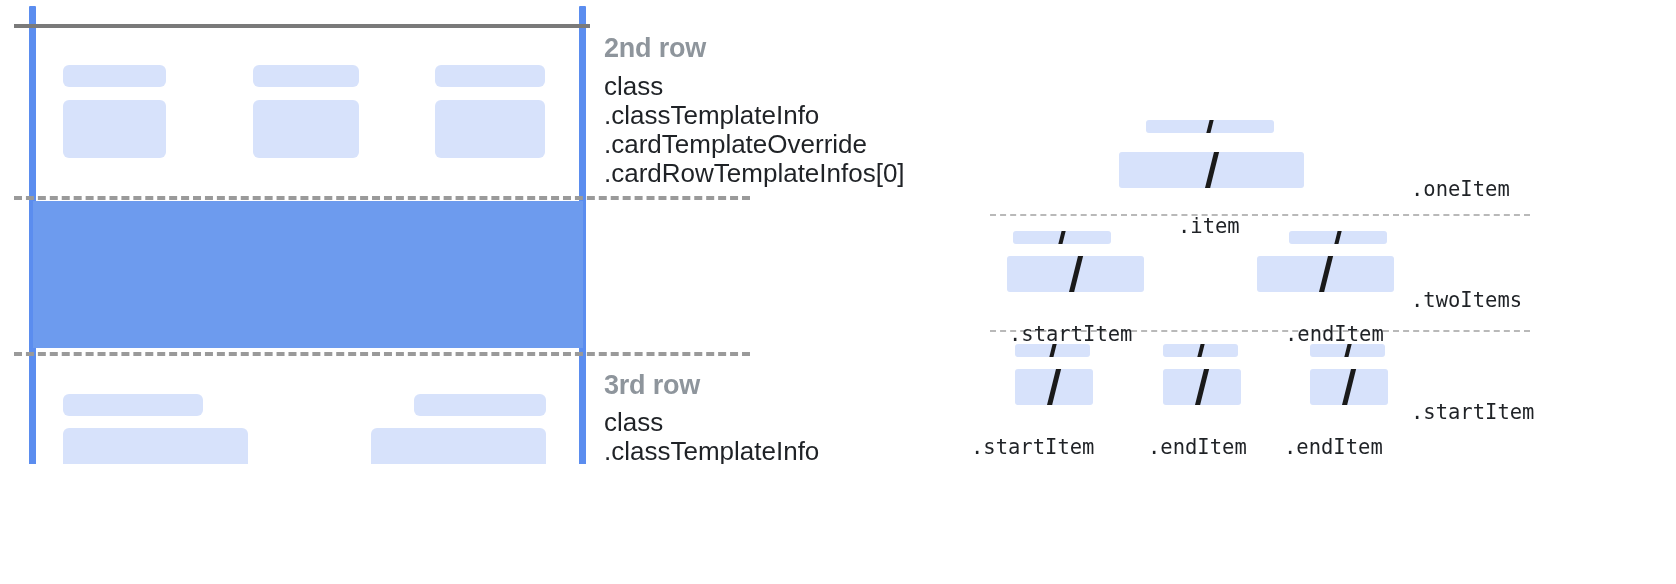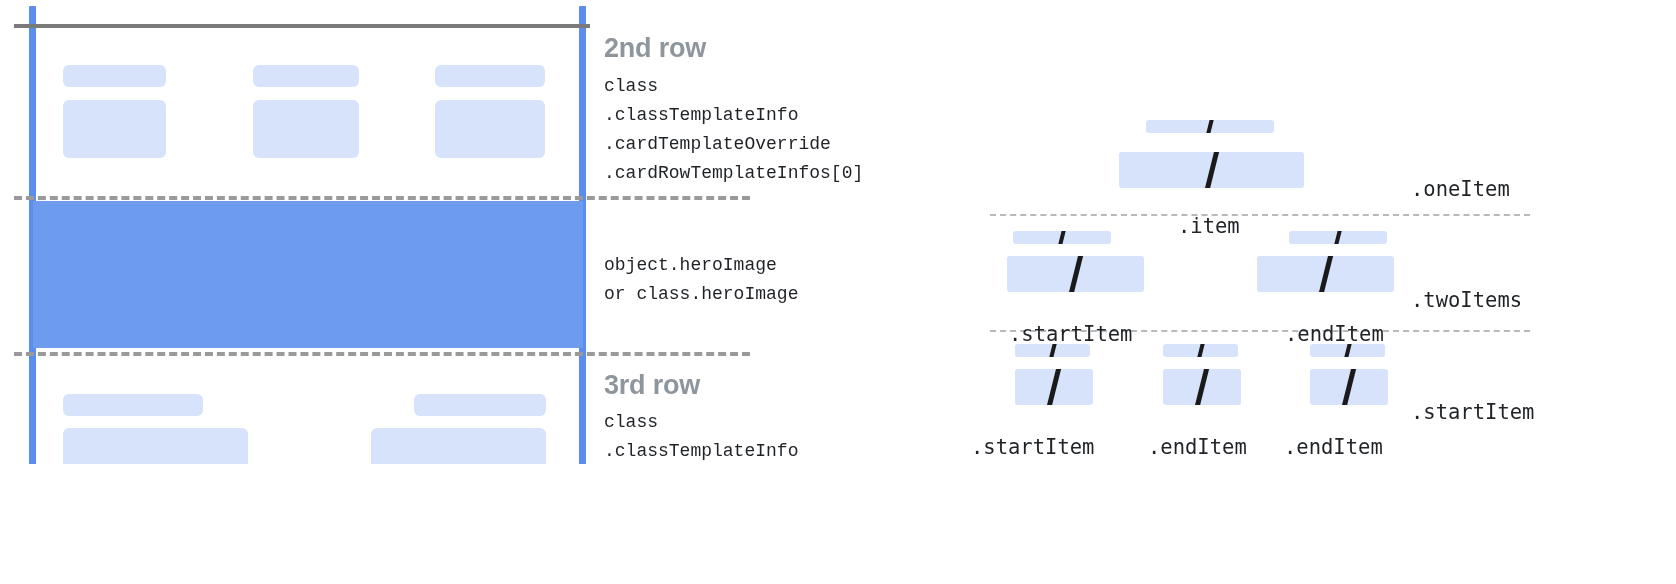--- a/index.html
+++ b/index.html
@@ -56,22 +56,22 @@
     position: absolute;
     font-family: "Liberation Sans", sans-serif;
     font-weight: bold;
     font-size: 27px;
     color: #8e959c;
     letter-spacing: -0.2px;
     white-space: nowrap;
   }
   .code-block {
     position: absolute;
-    font-family: Liberation Mono, monospace;
-    font-size: 18px;
+    font-family: Liberation Sans, sans-serif;
+    font-size: 26px;
     line-height: 29px;
     color: #1f2226;
     white-space: pre;
   }
 
   
   .slashbox {
     position: absolute;
     background: #d7e2fb;
     border-radius: 3px;
@@ -134,22 +134,20 @@
 
   <div class="ph" style="left:414px; top:394px; width:132px; height:22px;"></div>
   <div class="ph" style="left:371px; top:428px; width:175px; height:60px;"></div>
 
   <div class="row-title" style="left:604px; top:33px;">2nd row</div>
   <div class="code-block" style="left:604px; top:72px;">class
 .classTemplateInfo
 .cardTemplateOverride
 .cardRowTemplateInfos[0]</div>
 
-  <div class="code-block" style="left:604px; top:251px;">object.heroImage
-or class.heroImage</div>
 
   <div class="row-title" style="left:604px; top:370px;">3rd row</div>
   <div class="code-block" style="left:604px; top:408px;">class
 .classTemplateInfo
 .cardTemplateOverride
 .cardRowTemplateInfos[1]</div>
 
   <div class="dot-rule" style="left:990px; top:214px; width:540px;"></div>
   <div class="dot-rule" style="left:990px; top:330px; width:540px;"></div>
 

